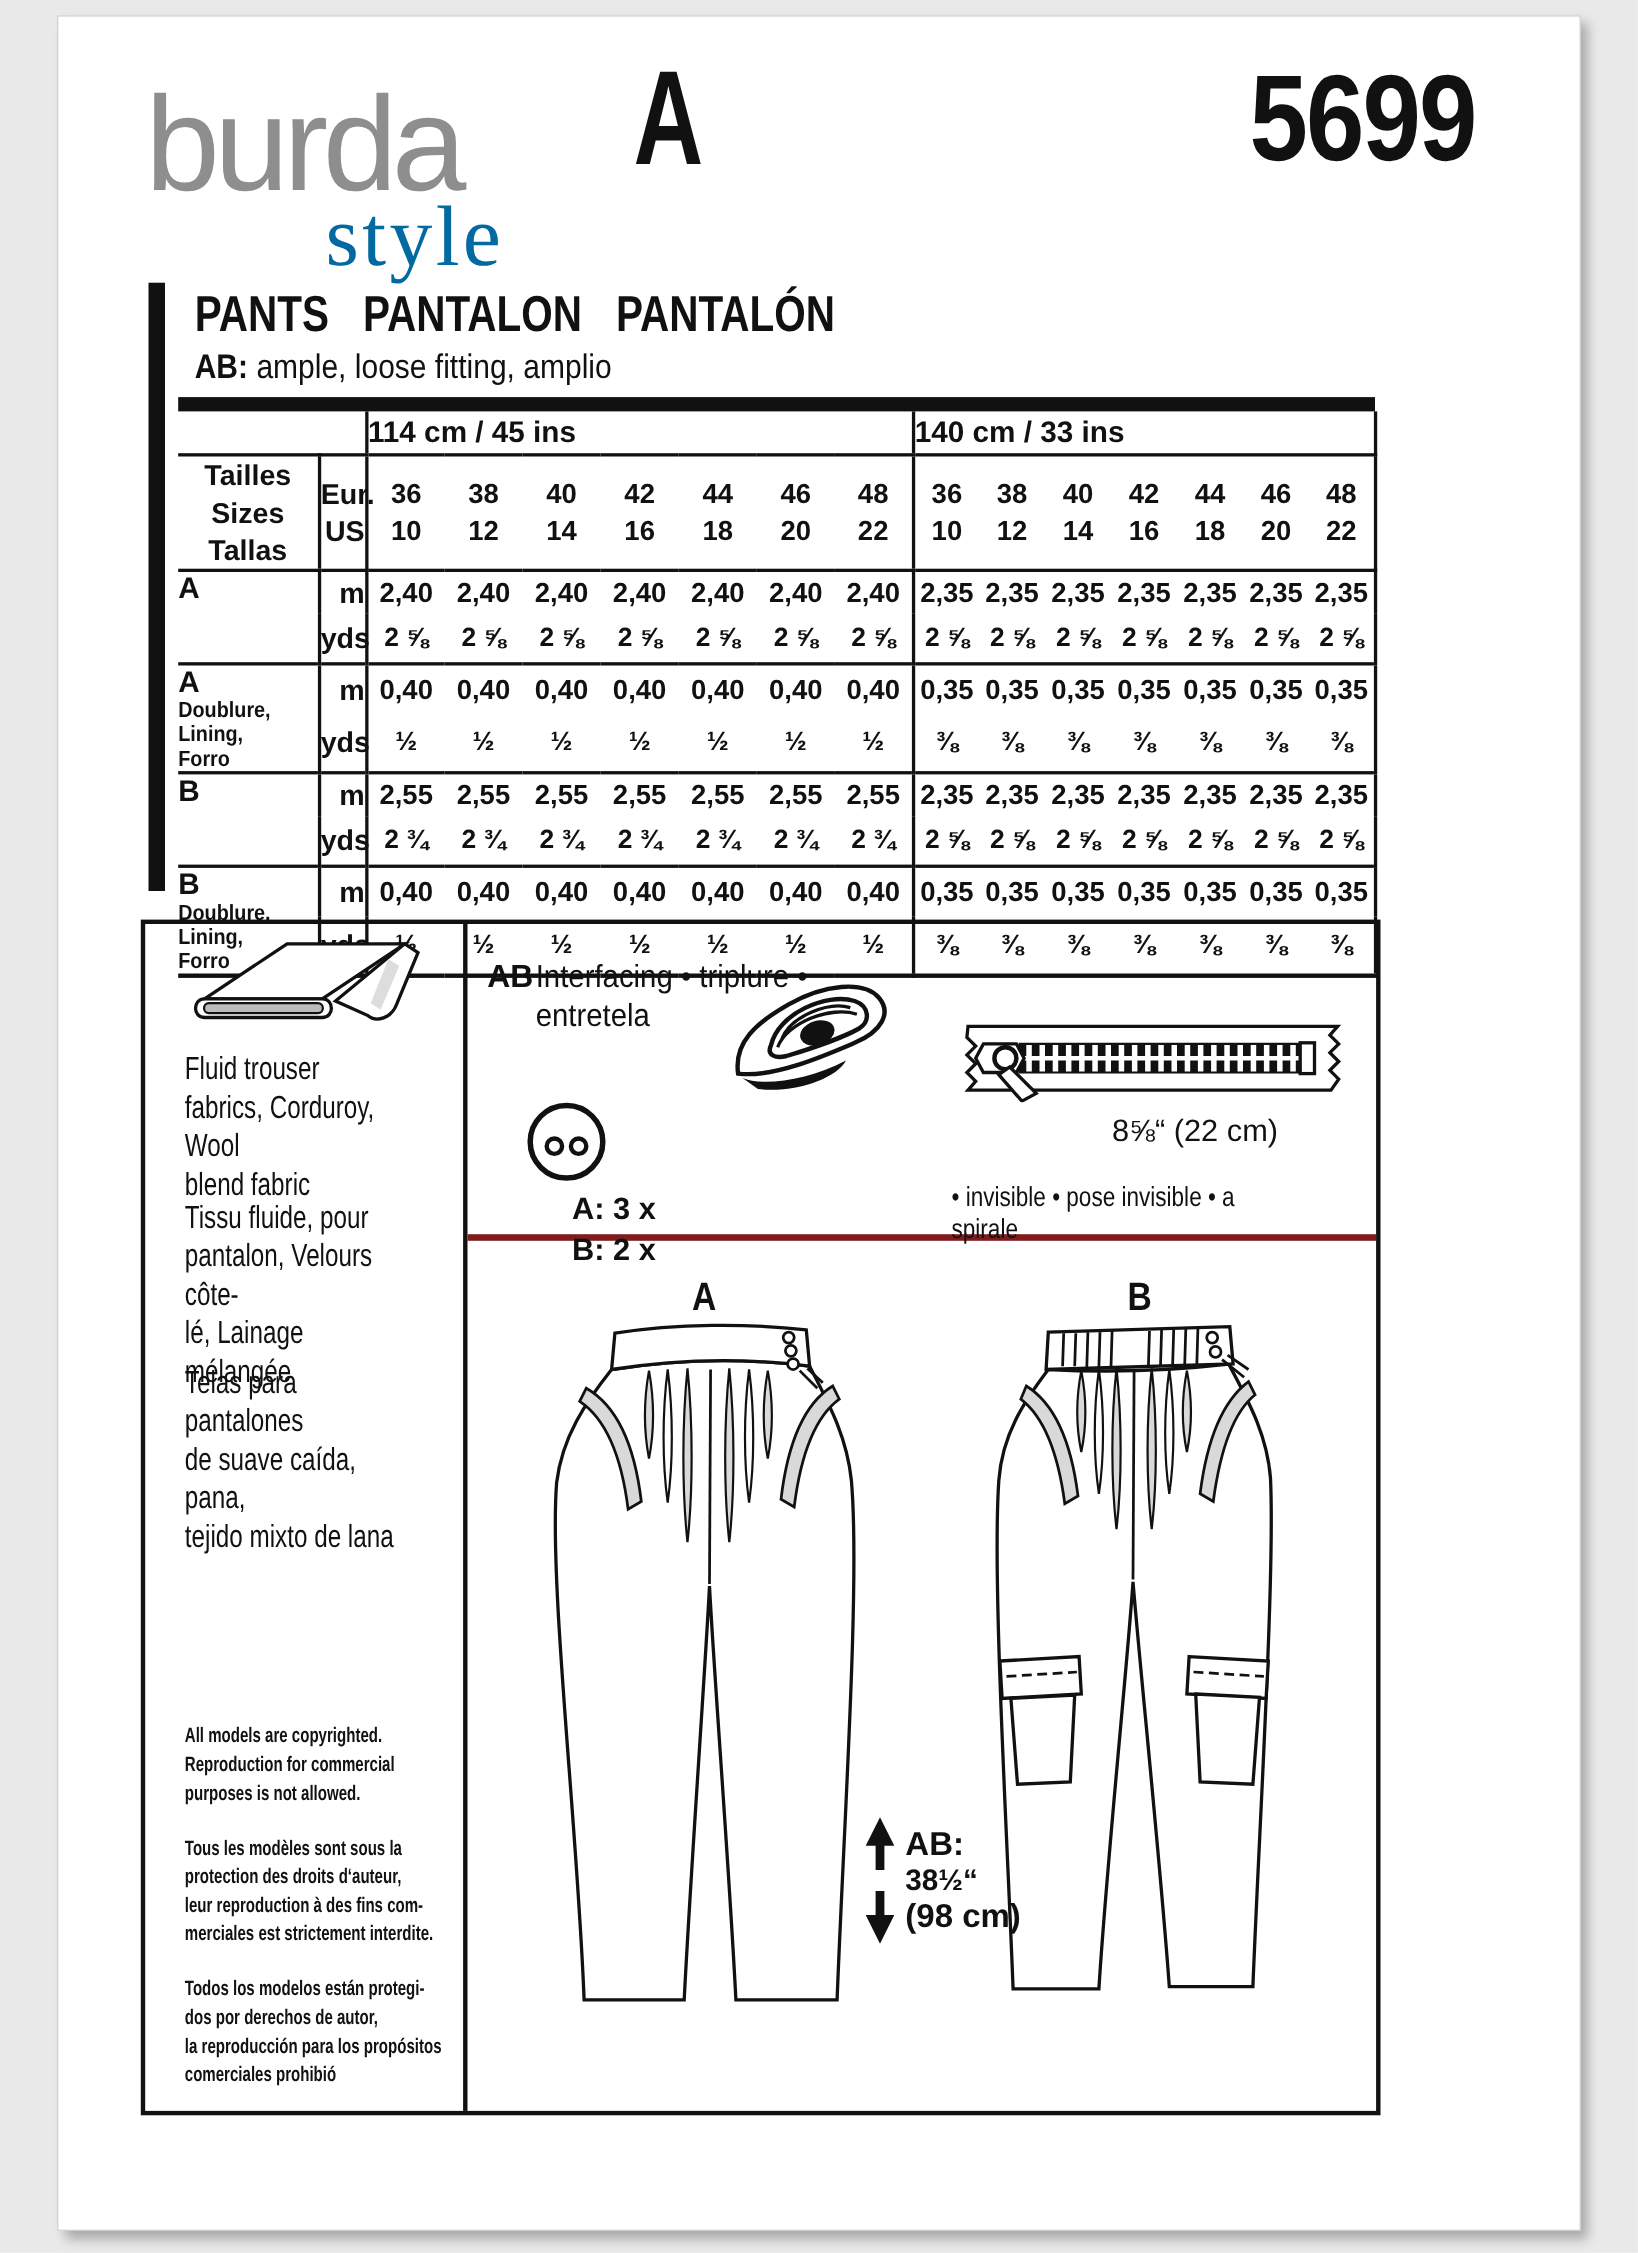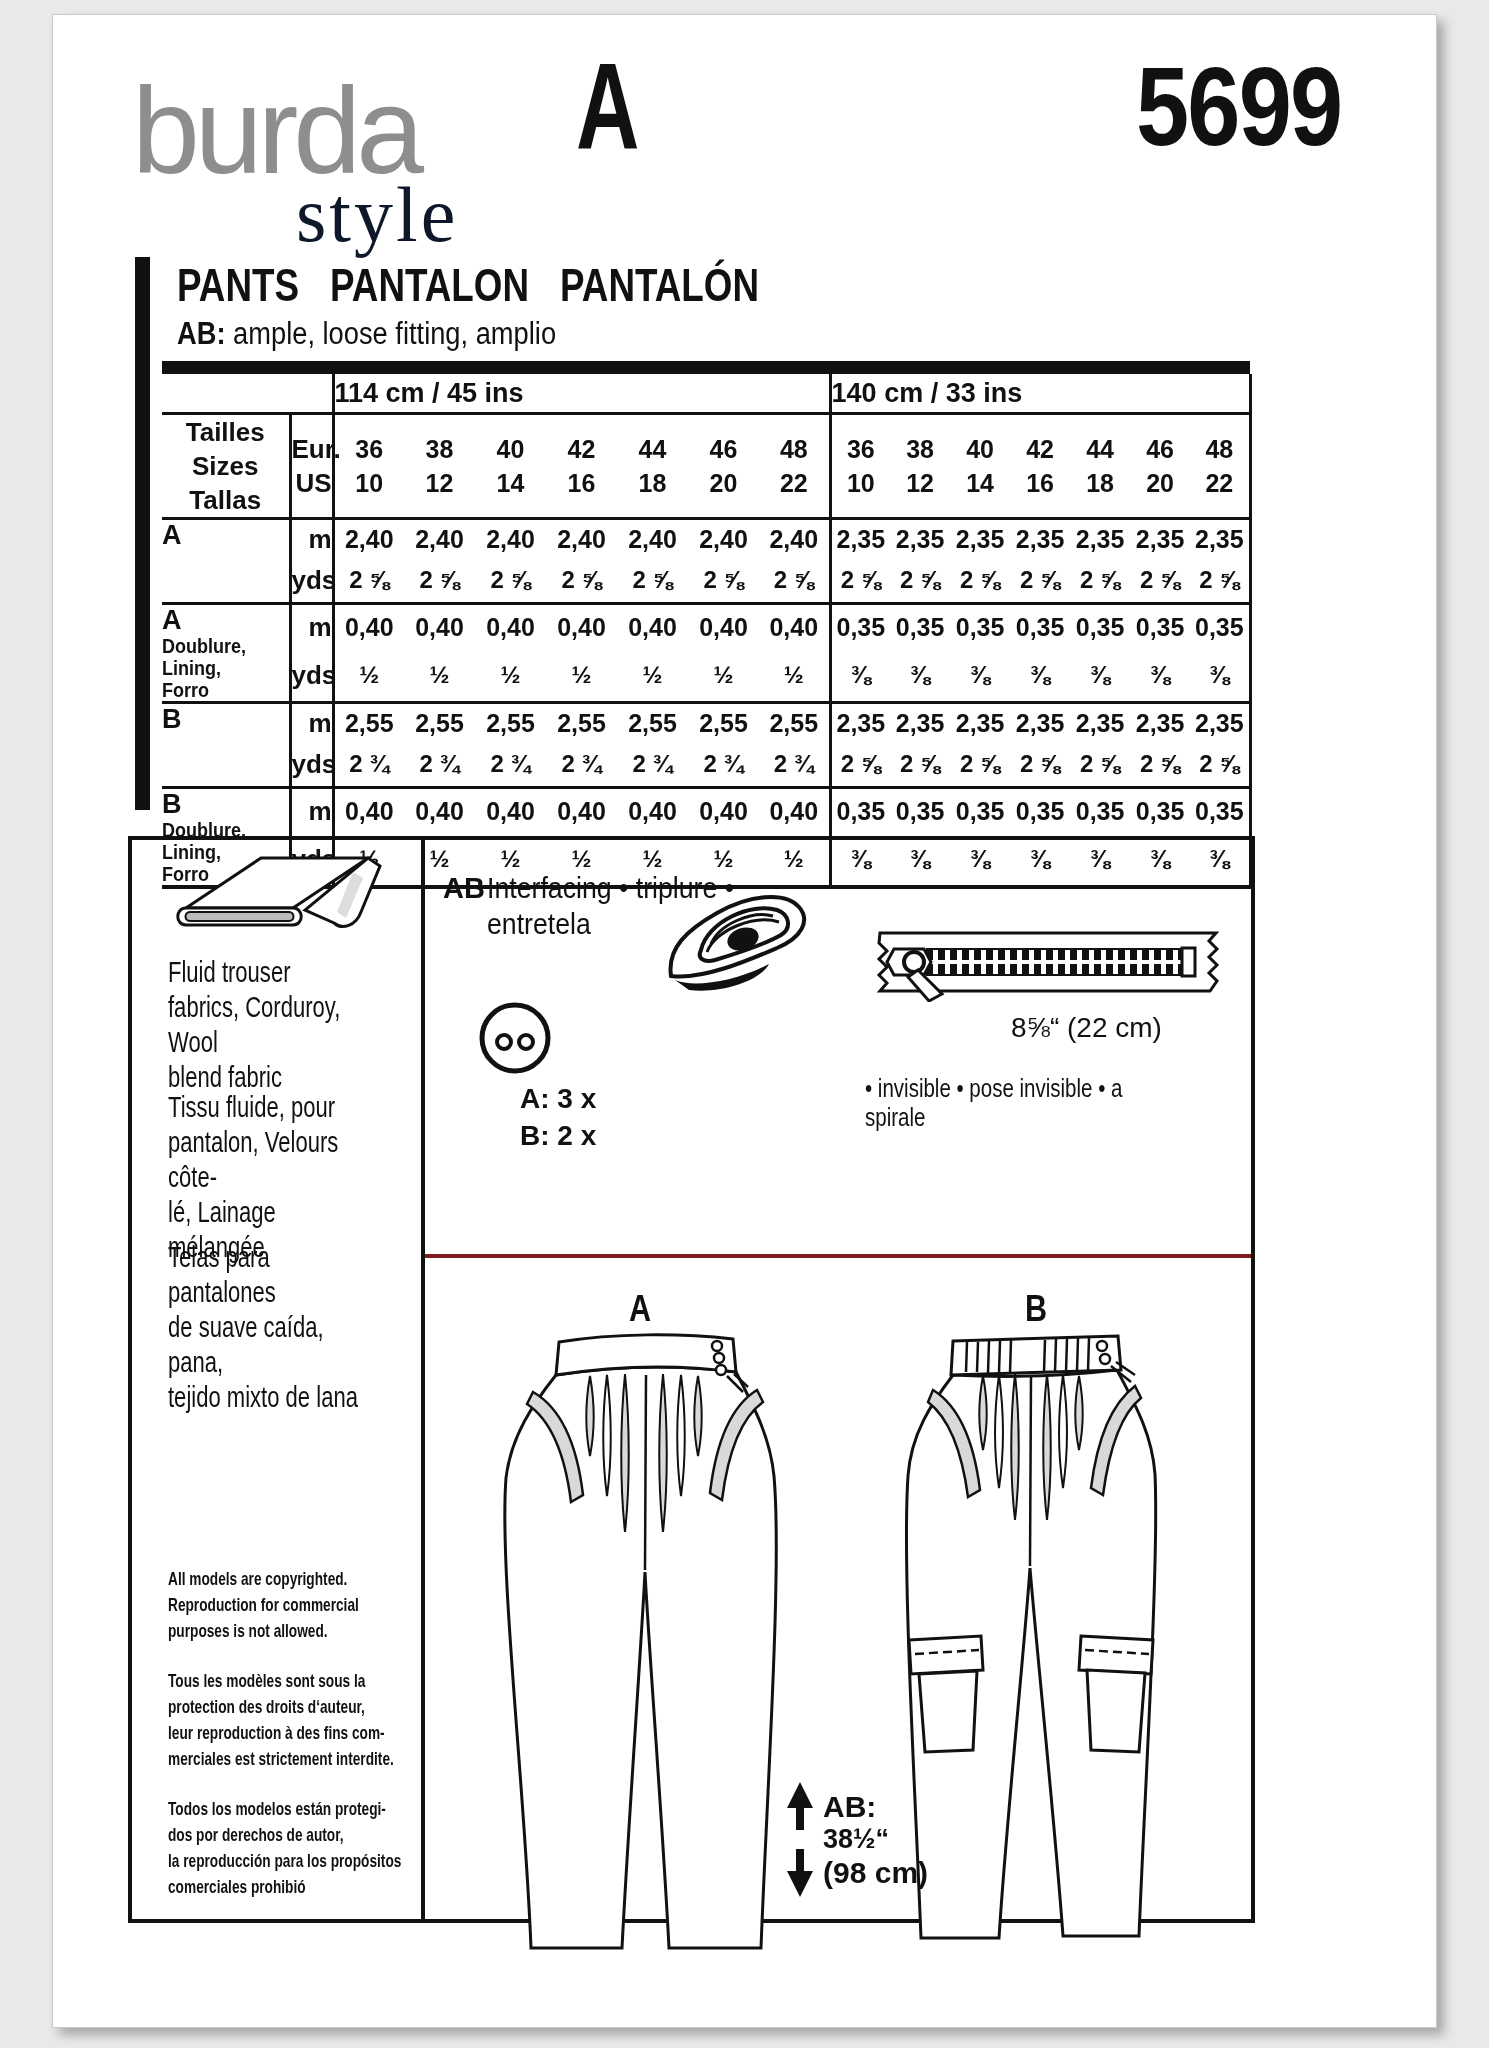--- a/index.html
+++ b/index.html
@@ -6,21 +6,21 @@
   body{width:1489px;height:2048px;background:#e9e9e9;position:relative;overflow:hidden;
        font-family:"Liberation Sans",sans-serif;color:#111;}
   .abs{position:absolute;}
   .pre{white-space:pre-line;}
   #page{left:52px;top:14px;width:1383px;height:2012px;background:#fff;
         border:1px solid #c9c9c9;box-shadow:7px 7px 10px rgba(0,0,0,.28);}
   
   #logo-burda{left:132px;top:70px;font-size:122px;font-weight:normal;letter-spacing:-5px;
               color:#8e8e8e;line-height:1;}
   #logo-style{left:296px;top:176px;font-family:"Liberation Serif",serif;font-size:78px;
-              letter-spacing:3px;color:#0f172a;line-height:1;}
+              letter-spacing:3px;color:#0369a1;line-height:1;}
   #view-letter{left:576px;top:46px;font-size:122px;font-weight:bold;line-height:1;
                transform:scaleX(.72);transform-origin:left top;}
   #pattern-number{left:1136px;top:52px;font-size:111px;font-weight:bold;letter-spacing:-2px;
                   line-height:1;transform:scaleX(.86);transform-origin:left top;}
   
   #title-vbar{left:135px;top:257px;width:15px;height:553px;background:#111;}
   #title-main{left:177px;top:262px;font-size:46px;font-weight:bold;word-spacing:26px;
               line-height:1;transform:scaleX(.8);transform-origin:left top;}
   #title-sub{left:177px;top:318px;font-size:31px;line-height:1;
              transform:scaleX(.88);transform-origin:left top;}
@@ -43,21 +43,21 @@
   td.frac{font-size:24px;}
   td.lab{vertical-align:top;text-align:left;padding:3px 0 0 8px;}
   .lab-main{font-size:27px;line-height:30px;}
   .lab-sub{font-size:20px;line-height:22px;transform:scaleX(.9);transform-origin:left top;}
   
   #lower-box{left:128px;top:836px;width:1127px;height:1087px;border:4px solid #111;
              box-sizing:border-box;display:flex;}
   #left-col{width:293px;flex:none;border-right:4px solid #111;box-sizing:border-box;
             position:relative;}
   #right-col{flex:1;display:flex;flex-direction:column;}
-  #notions{height:418px;flex:none;border-bottom:4px solid #7f1d1d;box-sizing:border-box;
+  #notions{height:288px;flex:none;border-bottom:6px solid #7f1d1d;box-sizing:border-box;
            position:relative;}
   #drawings{flex:1;position:relative;}
   .fab-text{font-size:29px;line-height:35px;transform:scaleX(.76);transform-origin:left top;}
   .copy-text{font-size:19px;font-weight:bold;line-height:26px;margin:0 0 24px 0;
              transform:scaleX(.72);transform-origin:left top;width:340px;}
   #copy-block{left:36px;top:726px;}
   .notion-label{font-size:29px;font-weight:bold;line-height:36px;}
   .notion-text{font-size:29px;line-height:36px;transform:scaleX(.92);transform-origin:left top;}
   .btn-count{font-size:28px;font-weight:bold;line-height:37px;}
   #zip-length{font-size:28px;font-weight:normal;margin-left:14px;}

